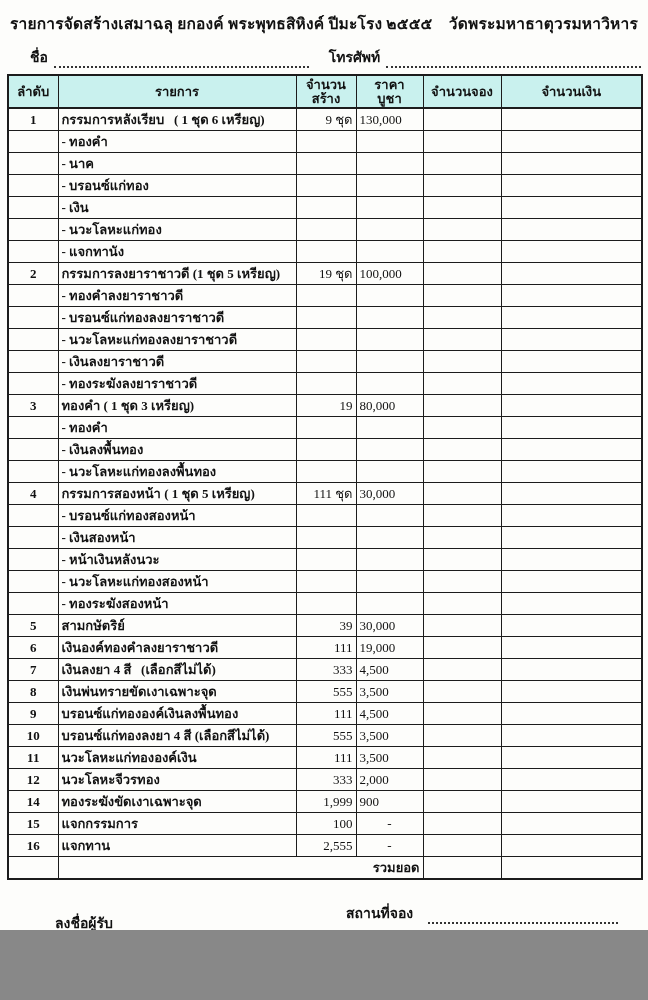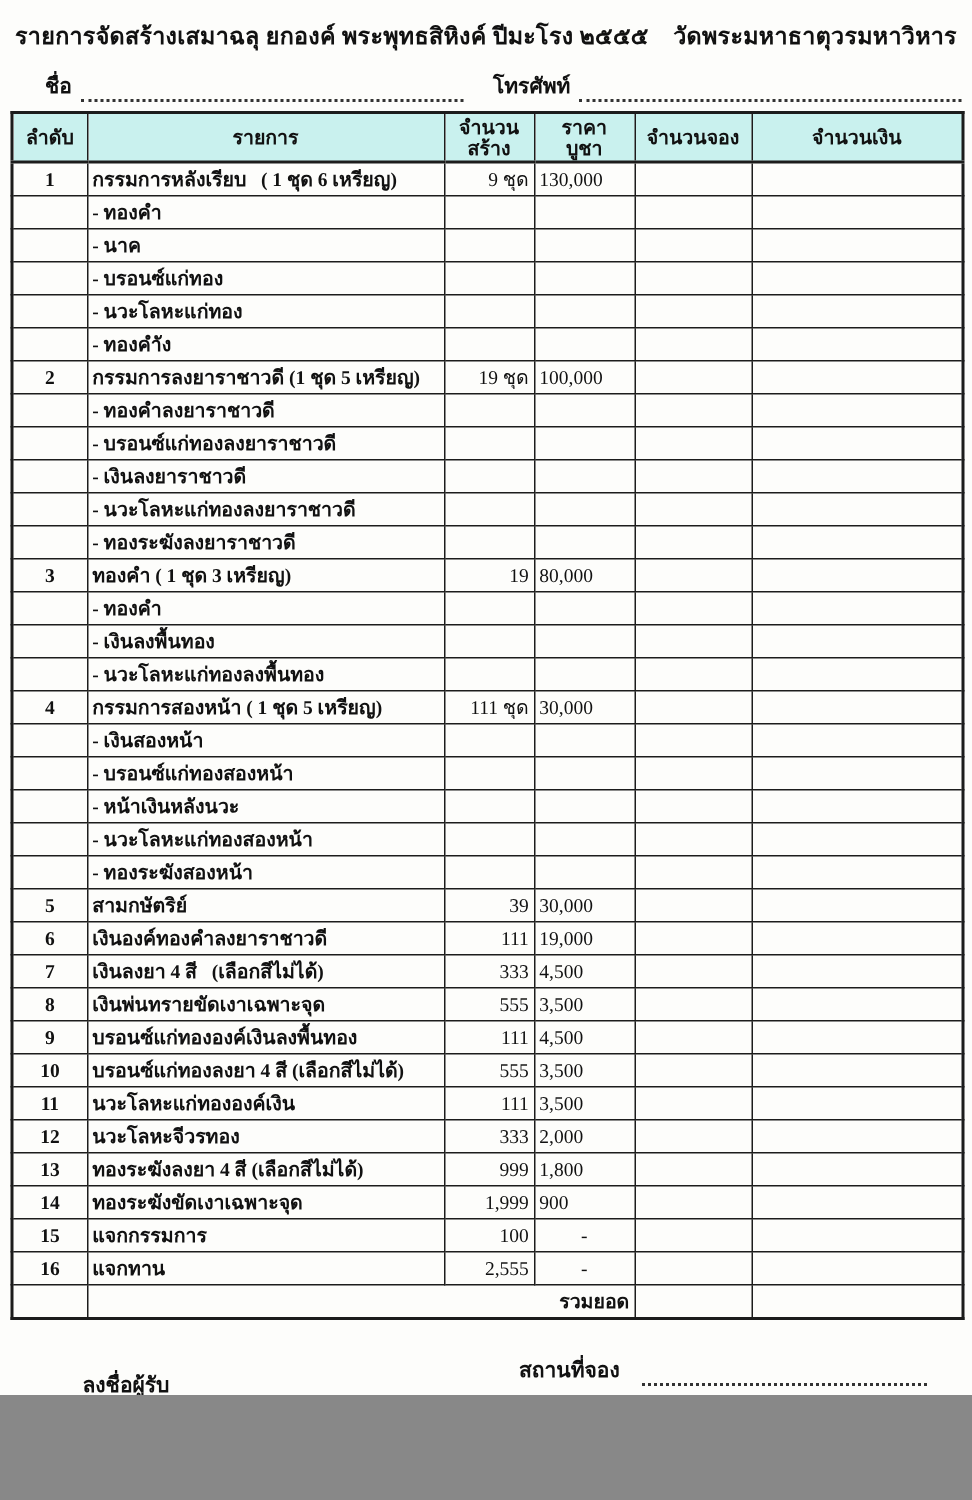--- a/index.html
+++ b/index.html
@@ -171,33 +171,41 @@
 
     <tr>
       <td class="c-no"></td>
       <td class="c-item">- บรอนซ์แก่ทอง</td>
       <td class="c-qty"></td>
       <td class="c-price"></td>
       <td class="c-book"></td>
       <td class="c-amt"></td>
     </tr>
 
+    <tr>
+      <td class="c-no"></td>
+      <td class="c-item">- เงิน</td>
+      <td class="c-qty"></td>
+      <td class="c-price"></td>
+      <td class="c-book"></td>
+      <td class="c-amt"></td>
+    </tr>
 
     <tr>
       <td class="c-no"></td>
       <td class="c-item">- นวะโลหะแก่ทอง</td>
       <td class="c-qty"></td>
       <td class="c-price"></td>
       <td class="c-book"></td>
       <td class="c-amt"></td>
     </tr>
 
     <tr>
       <td class="c-no"></td>
-      <td class="c-item">- ทองคำัง</td>
+      <td class="c-item">- แจกทานัง</td>
       <td class="c-qty"></td>
       <td class="c-price"></td>
       <td class="c-book"></td>
       <td class="c-amt"></td>
     </tr>
 
     <tr>
       <td class="c-no">2</td>
       <td class="c-item">กรรมการลงยาราชาวดี (1 ชุด 5 เหรียญ)</td>
       <td class="c-qty">19 ชุด</td>
@@ -219,30 +227,30 @@
       <td class="c-no"></td>
       <td class="c-item">- บรอนซ์แก่ทองลงยาราชาวดี</td>
       <td class="c-qty"></td>
       <td class="c-price"></td>
       <td class="c-book"></td>
       <td class="c-amt"></td>
     </tr>
 
     <tr>
       <td class="c-no"></td>
+      <td class="c-item">- นวะโลหะแก่ทองลงยาราชาวดี</td>
+      <td class="c-qty"></td>
+      <td class="c-price"></td>
+      <td class="c-book"></td>
+      <td class="c-amt"></td>
+    </tr>
+
+    <tr>
+      <td class="c-no"></td>
       <td class="c-item">- เงินลงยาราชาวดี</td>
-      <td class="c-qty"></td>
-      <td class="c-price"></td>
-      <td class="c-book"></td>
-      <td class="c-amt"></td>
-    </tr>
-
-    <tr>
-      <td class="c-no"></td>
-      <td class="c-item">- นวะโลหะแก่ทองลงยาราชาวดี</td>
       <td class="c-qty"></td>
       <td class="c-price"></td>
       <td class="c-book"></td>
       <td class="c-amt"></td>
     </tr>
 
     <tr>
       <td class="c-no"></td>
       <td class="c-item">- ทองระฆังลงยาราชาวดี</td>
       <td class="c-qty"></td>
@@ -291,30 +299,30 @@
       <td class="c-no">4</td>
       <td class="c-item">กรรมการสองหน้า ( 1 ชุด 5 เหรียญ)</td>
       <td class="c-qty">111 ชุด</td>
       <td class="c-price">30,000</td>
       <td class="c-book"></td>
       <td class="c-amt"></td>
     </tr>
 
     <tr>
       <td class="c-no"></td>
+      <td class="c-item">- บรอนซ์แก่ทองสองหน้า</td>
+      <td class="c-qty"></td>
+      <td class="c-price"></td>
+      <td class="c-book"></td>
+      <td class="c-amt"></td>
+    </tr>
+
+    <tr>
+      <td class="c-no"></td>
       <td class="c-item">- เงินสองหน้า</td>
-      <td class="c-qty"></td>
-      <td class="c-price"></td>
-      <td class="c-book"></td>
-      <td class="c-amt"></td>
-    </tr>
-
-    <tr>
-      <td class="c-no"></td>
-      <td class="c-item">- บรอนซ์แก่ทองสองหน้า</td>
       <td class="c-qty"></td>
       <td class="c-price"></td>
       <td class="c-book"></td>
       <td class="c-amt"></td>
     </tr>
 
     <tr>
       <td class="c-no"></td>
       <td class="c-item">- หน้าเงินหลังนวะ</td>
       <td class="c-qty"></td>
@@ -406,28 +414,20 @@
 
     <tr>
       <td class="c-no">12</td>
       <td class="c-item">นวะโลหะจีวรทอง</td>
       <td class="c-qty">333</td>
       <td class="c-price">2,000</td>
       <td class="c-book"></td>
       <td class="c-amt"></td>
     </tr>
 
-    <tr>
-      <td class="c-no">13</td>
-      <td class="c-item">ทองระฆังลงยา 4 สี (เลือกสีไม่ได้)</td>
-      <td class="c-qty">999</td>
-      <td class="c-price">1,800</td>
-      <td class="c-book"></td>
-      <td class="c-amt"></td>
-    </tr>
 
     <tr>
       <td class="c-no">14</td>
       <td class="c-item">ทองระฆังขัดเงาเฉพาะจุด</td>
       <td class="c-qty">1,999</td>
       <td class="c-price">900</td>
       <td class="c-book"></td>
       <td class="c-amt"></td>
     </tr>
 

